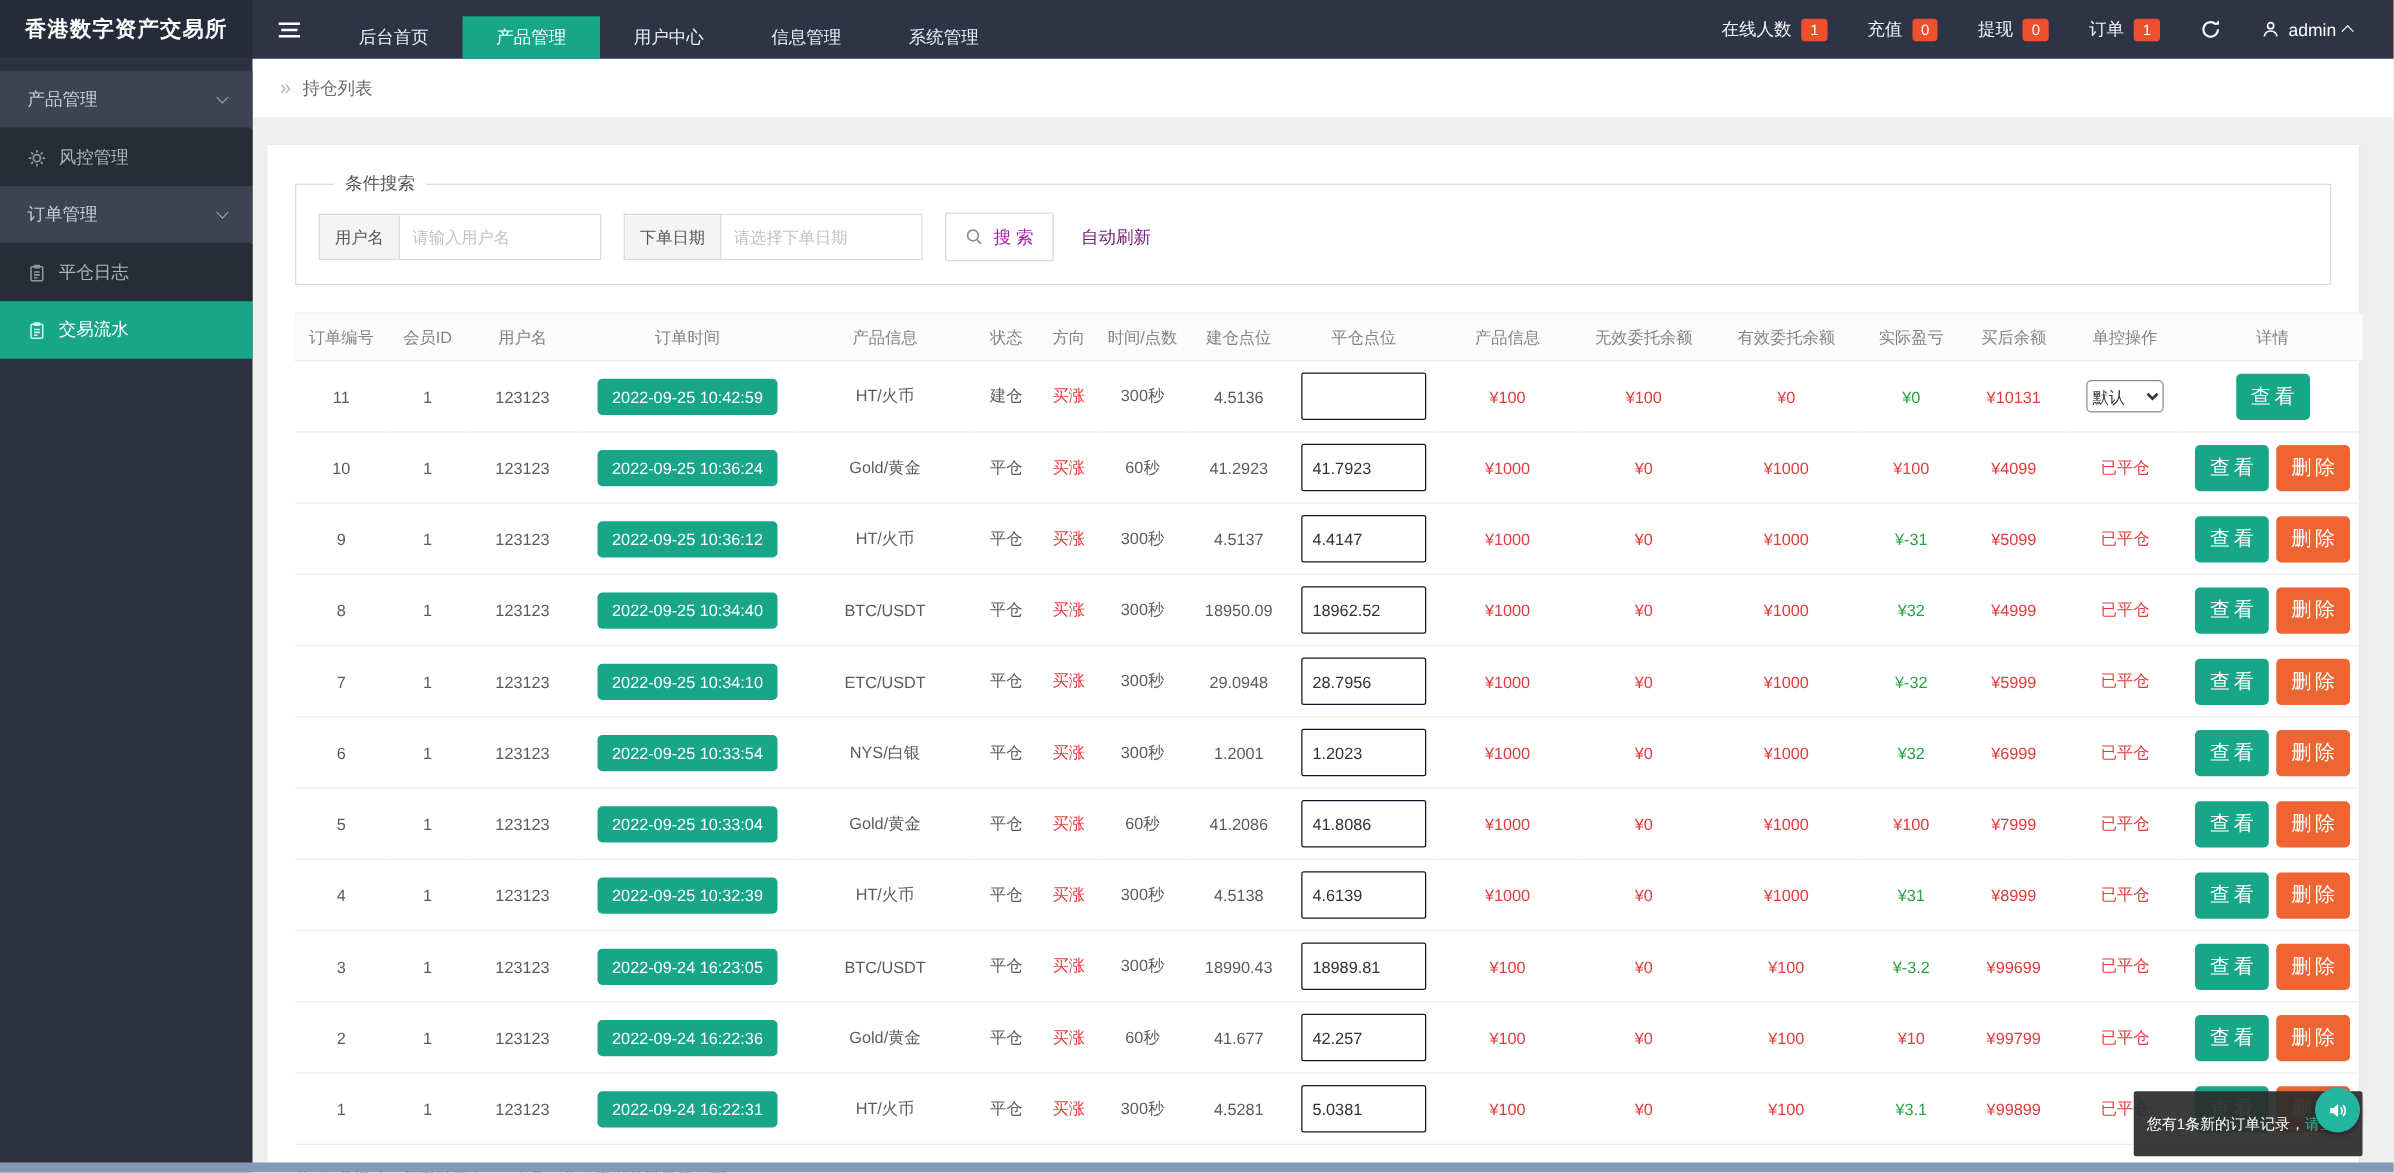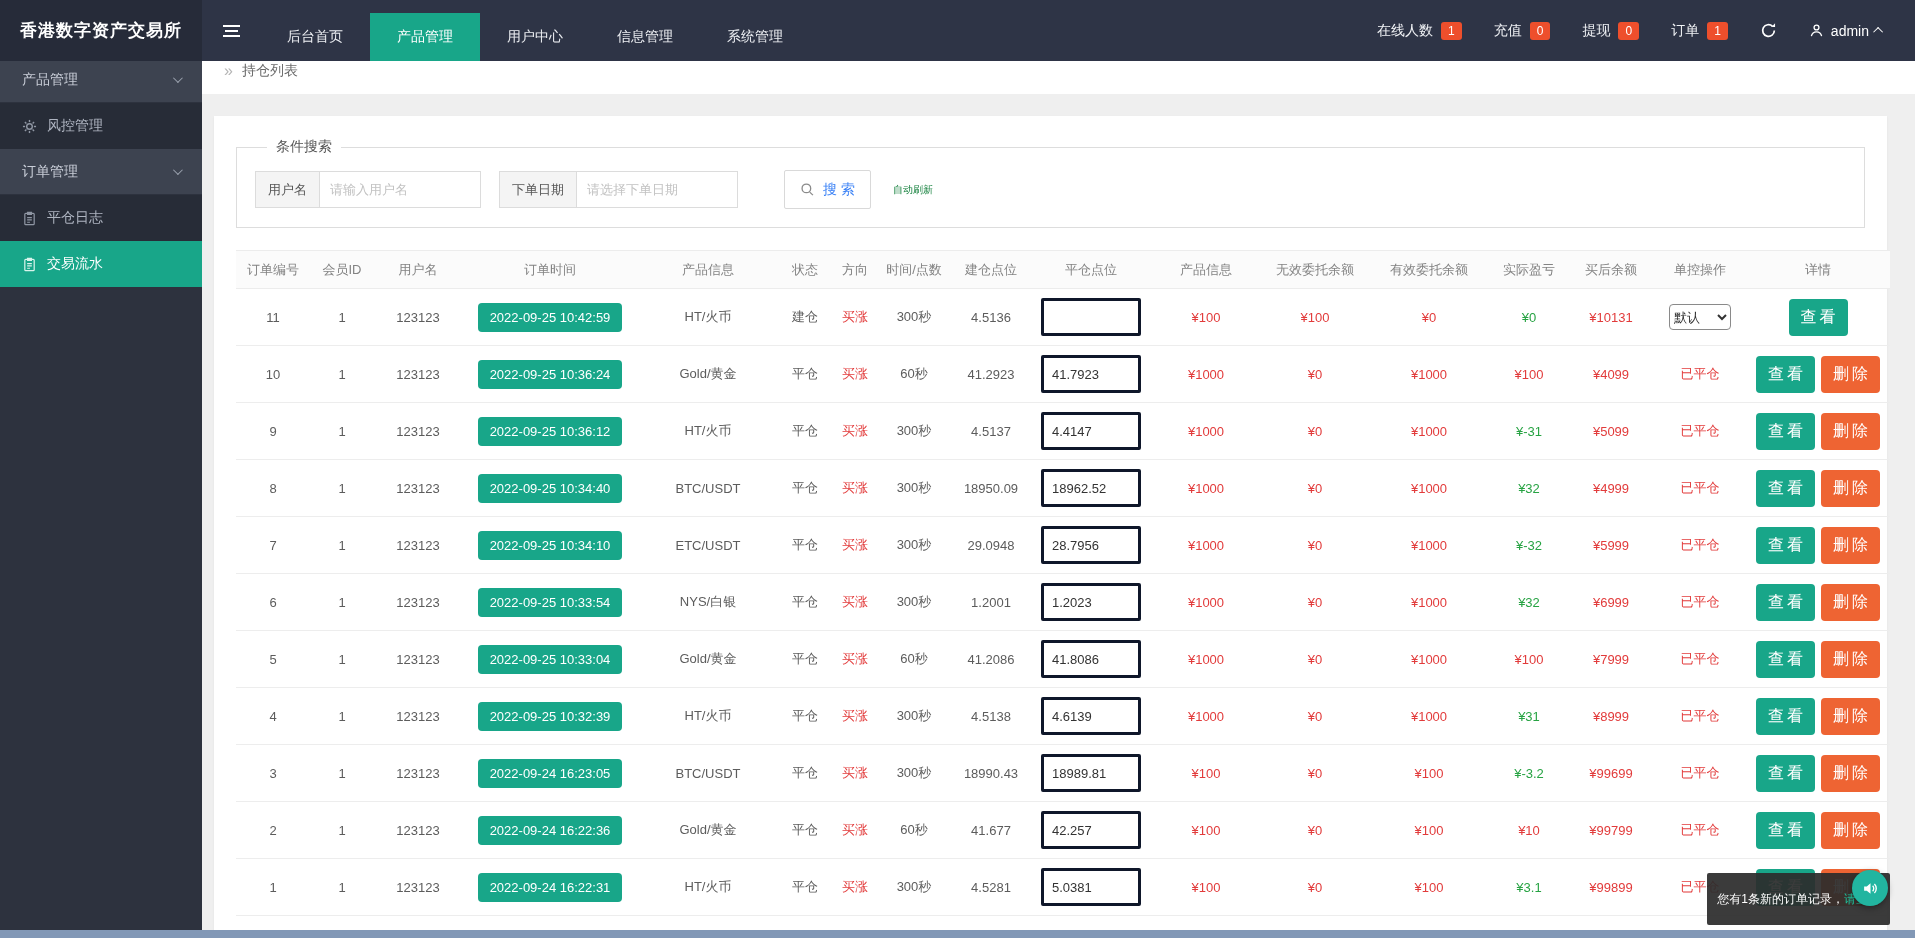--- a/index.html
+++ b/index.html
@@ -4,21 +4,21 @@
 <style>
   * { box-sizing: border-box; }
   html,body { margin:0; padding:0; }
   body {
     width:1915px; height:938px; position:relative; overflow:hidden;
     background:#efefef;
     font-family:"Liberation Sans","DejaVu Sans",sans-serif;
     font-size:13px; color:#5c5c5c;
   }
   
-  .navbar { position:absolute; top:0; left:0; right:0; height:61px; background:#2e3446; display:flex; align-items:stretch; z-index:10; color:#fff; }
+  .navbar { position:absolute; top:0; left:0; right:0; height:47px; background:#2e3446; display:flex; align-items:stretch; z-index:10; color:#fff; }
   .logo { width:202px; background:#262b39; display:flex; align-items:center; justify-content:center; font-size:17px; font-weight:bold; letter-spacing:1px; color:#fff; }
   .hamburger { width:58px; display:flex; flex-direction:column; align-items:center; justify-content:center; gap:3px; cursor:pointer; }
   .hamburger i { display:block; width:17px; height:2px; background:#fff; }
   .hamburger i.mid { width:13px; align-self:center; }
   .nav-tabs { display:flex; align-items:stretch; }
   .nav-tab { padding:0 27px; display:flex; align-items:center; font-size:14px; color:#edeff3; cursor:pointer;margin-top:13px; }
   .nav-tab.active { background:#18a689; color:#fff; }
   .nav-right { margin-left:auto; display:flex; align-items:center; gap:32px; padding-right:32px; }
   .nav-stat { display:flex; align-items:center; gap:8px; font-size:14px; color:#f1f3f6; cursor:pointer; }
   .badge { background:#ee4f2c; color:#fff; font-size:12px; line-height:16px; padding:1px 7px; border-radius:3px; }
@@ -40,37 +40,37 @@
   .breadcrumb-bar { height:47px; background:#fff; display:flex; align-items:center; gap:9px; padding-left:22px; font-size:14px; color:#6b6b6b; }
   .crumb-sep { color:#b5b5b5; font-size:16px; }
   .panel { position:absolute; left:12px; right:28px; top:69px; bottom:0; background:#fff; box-shadow:0 1px 2px rgba(0,0,0,.06); padding:22px 22px 0; }
   fieldset.search-fs { border:1px solid #ddd; margin:0; padding:14px 18px 18px; }
   fieldset.search-fs legend { font-size:14px; color:#555; padding:0 9px; margin-left:12px; }
   .search-row { display:flex; align-items:center; }
   .input-group { display:flex; margin-right:18px; }
   .ig-addon { background:#f4f4f4; border:1px solid #dcdcdc; border-right:none; padding:0 12px; display:flex; align-items:center; font-size:13px; color:#555; height:37px; }
   .ig-input { width:162px; height:37px; border:1px solid #dcdcdc; padding:0 10px; font-size:13px; color:#333; outline:none; }
   .ig-input::placeholder { color:#c2c2c2; }
-  .search-btn { height:39px; background:#fff; border:1px solid #d9d9d9; border-radius:2px; padding:0 15px; font-size:14px; color:#3b82f6; display:flex; align-items:center; gap:8px; cursor:pointer; font-family:inherit;margin-left:28px; }
-  .auto-refresh { color:#15803d; font-size:10px; margin-left:22px; text-decoration:none; cursor:pointer; }
+  .search-btn { height:39px; background:#fff; border:1px solid #d9d9d9; border-radius:2px; padding:0 15px; font-size:14px; color:#a21caf; display:flex; align-items:center; gap:8px; cursor:pointer; font-family:inherit; }
+  .auto-refresh { color:#701a75; font-size:14px; margin-left:22px; text-decoration:none; cursor:pointer; }
   
   .table-wrap { margin-top:22px; }
   table { width:100%; border-collapse:collapse; table-layout:fixed; font-size:13px; }
   thead th { height:38px; font-weight:normal; color:#838383; background:#fbfbfb; border-top:1px solid #ececec; border-bottom:1px solid #ececec; padding:0 3px; }
   tbody td { height:57px; text-align:center; color:#5c5c5c; border-bottom:1px solid #ededed; padding:0 3px; overflow:hidden; }
   th:nth-child(1){width:74px} th:nth-child(2){width:64px} th:nth-child(3){width:88px}
   th:nth-child(4){width:176px} th:nth-child(5){width:140px} th:nth-child(6){width:54px}
   th:nth-child(7){width:46px} th:nth-child(8){width:72px} th:nth-child(9){width:82px}
   th:nth-child(10){width:118px} th:nth-child(11){width:112px} th:nth-child(12){width:106px}
   th:nth-child(13){width:122px} th:nth-child(14){width:78px} th:nth-child(15){width:86px}
   th:nth-child(16){width:92px} th:nth-child(17){width:144px}
   .date-badge { display:inline-block; background:#18a689; color:#fff; padding:7px 12px; border-radius:4px; font-size:13px; white-space:nowrap; }
   .red-text { color:#e23b3b; }
   .green-text { color:#27a343; }
-  .close-input { width:100px; height:38px; border:3px solid #0f172a; border-radius:2px; padding:0 8px; font-size:13px; color:#333; outline:none; }
+  .close-input { width:100px; height:38px; border:1px solid #0f172a; border-radius:2px; padding:0 8px; font-size:13px; color:#333; outline:none; }
   .control-select { width:62px; height:26px; font-size:13px; border:1px solid #8a8a8a; border-radius:4px; background:#fff; color:#333; }
   .btn { border:none; color:#fff; font-size:16px; padding:8px 9px 8px 12px; border-radius:4px; cursor:pointer; letter-spacing:3px; margin:0 3px; font-family:inherit; white-space:nowrap; }
   .btn-view { background:#18a689; }
   .btn-delete { background:#ee6433; }
   
   .table-footer { display:flex; align-items:center; gap:6px; font-size:13px; color:#555; padding:15px 0 12px; }
   .page-size-select { height:24px; font-size:13px; border:1px solid #9a9a9a; background:#fff; color:#333; }
   
   .toast { position:absolute; right:25px; bottom:13px; height:52px; padding:0 10px; background:rgba(44,44,44,.93); color:#fff; font-size:12px; display:flex; align-items:center; white-space:nowrap; border-radius:2px; z-index:20;text-align:center; }
   .toast-link { color:#1fc39e; cursor:pointer; text-decoration:none; }

